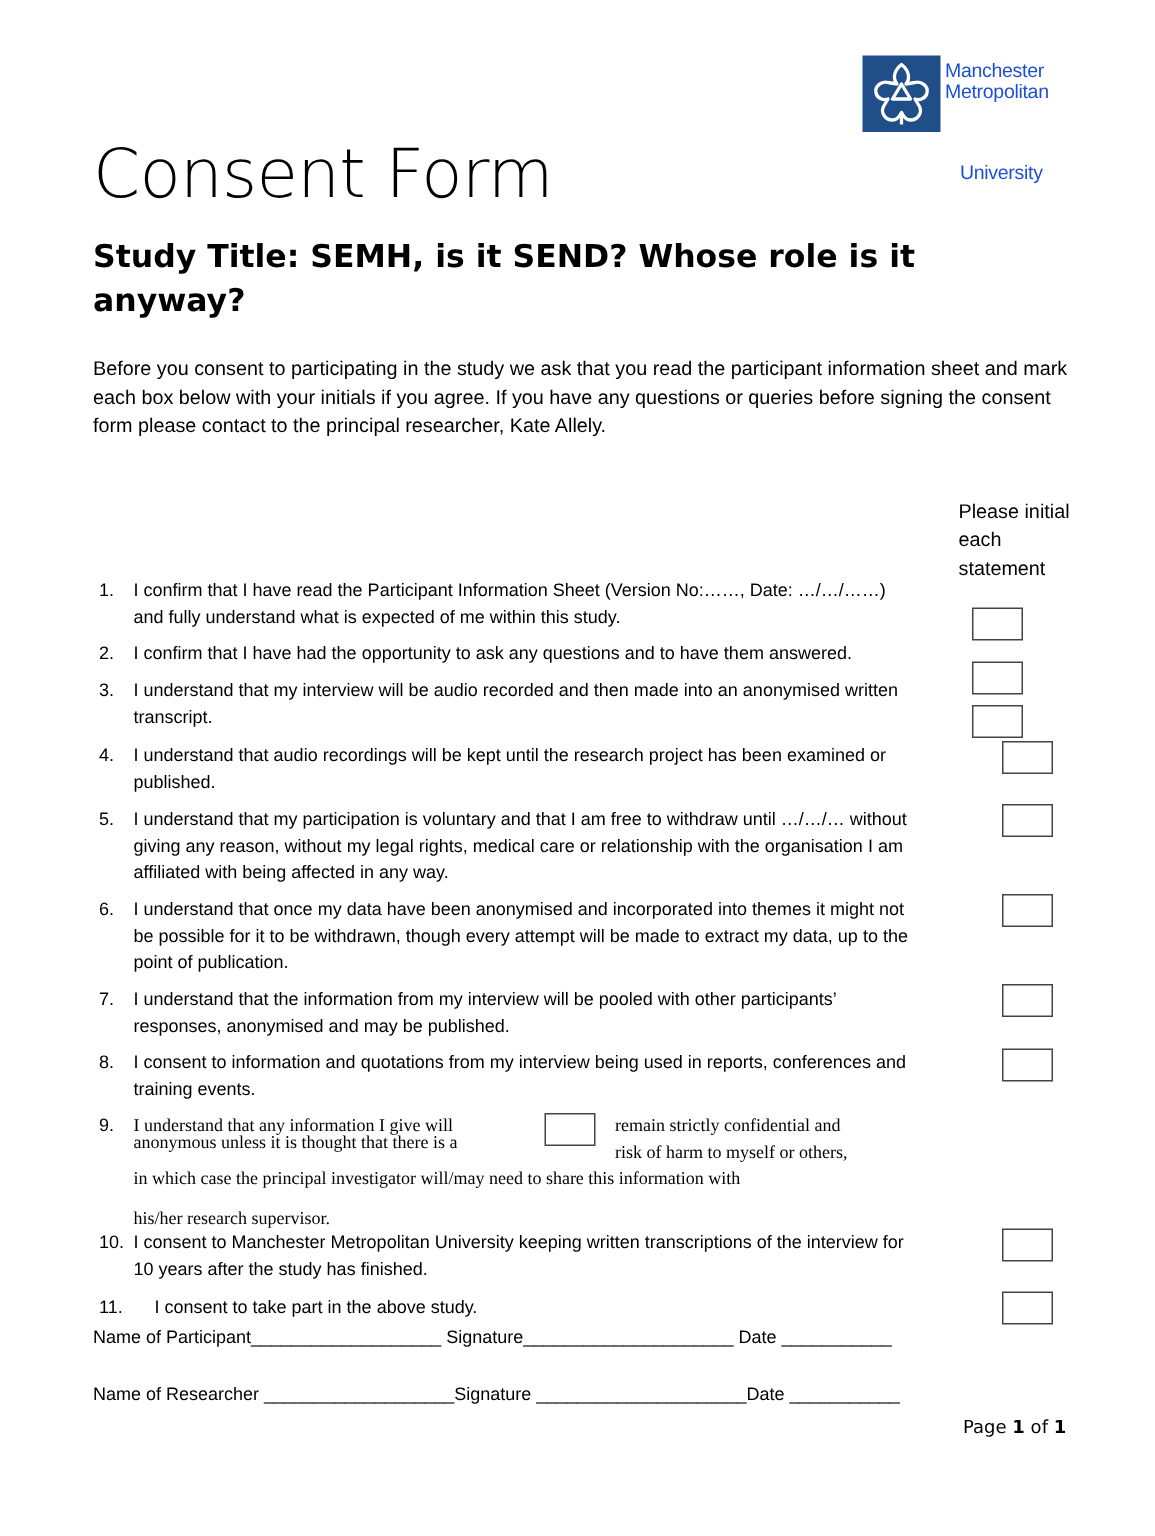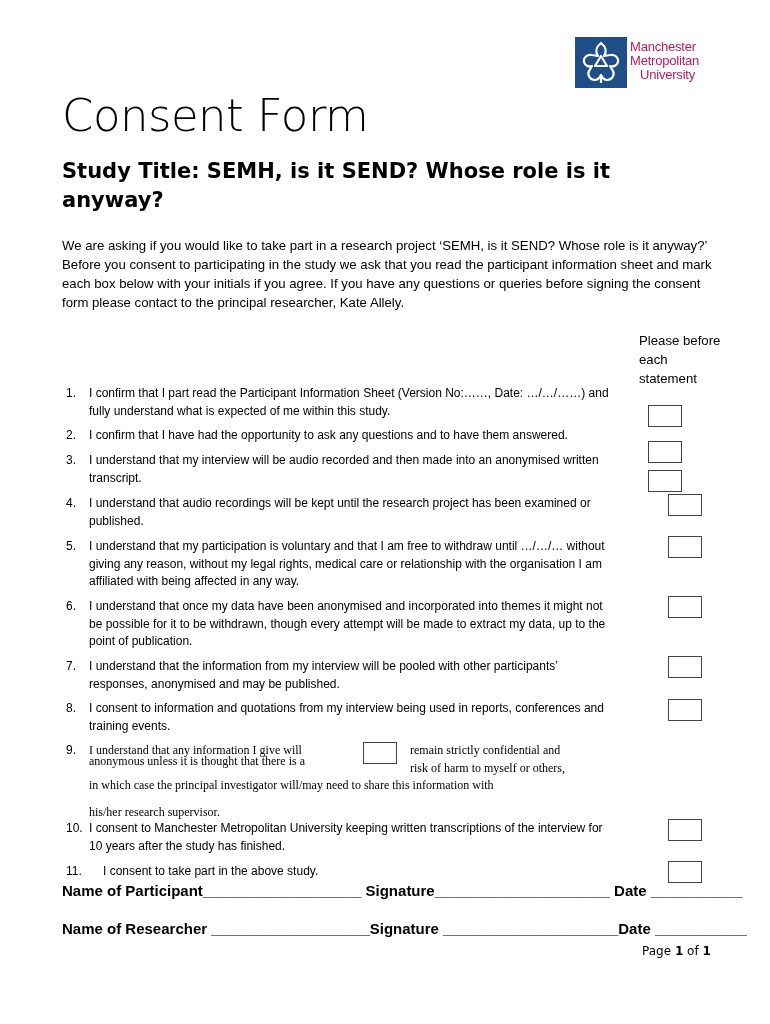--- a/index.html
+++ b/index.html
@@ -1,66 +1,65 @@
 <!DOCTYPE html>
 <html><head>
 <meta charset="utf-8">
 <style>
   html, body { margin: 0; padding: 0; background: #ffffff; }
   body { width: 770px; height: 1024px; position: relative; overflow: hidden; color: #000; }
   .abs { position: absolute; }
   #logo { left: 575px; top: 37px; width: 52px; height: 51px; background: #1f4e89; }
   #logo svg { display: block; }
-  #logo-text { left: 630px; top: 40px; font-family: "Liberation Sans", sans-serif; font-size: 13px; line-height: 14px; color: #be185d; letter-spacing: -0.2px; }
+  #logo-text { left: 630px; top: 40px; font-family: "Liberation Sans", sans-serif; font-size: 13px; line-height: 14px; color: #1d4ed8; letter-spacing: -0.2px; }
   #logo-text div { white-space: nowrap; }
   #doc-title { left: 62px; top: 88px; font-family: "DejaVu Sans", sans-serif; font-weight: 300; font-size: 45px; line-height: 56px; letter-spacing: -0.5px; white-space: nowrap; }
   #study-title { left: 62px; top: 157px; width: 640px; font-family: "DejaVu Sans", sans-serif; font-weight: bold; font-size: 21px; line-height: 29px; }
   #intro { left: 62px; top: 236px; width: 650px; font-family: "Liberation Sans", sans-serif; font-size: 13.2px; line-height: 19px; }
   #intro p { margin: 0; }
   #initial-header { left: 639px; top: 331px; width: 90px; font-family: "Liberation Sans", sans-serif; font-size: 13.2px; line-height: 19px; }
   .stmt { left: 66px; width: 545px; font-family: "Liberation Sans", sans-serif; font-size: 12px; line-height: 17.5px; display: flex; }
   .stmt .num { width: 23px; flex: 0 0 23px; }
   .stmt .txt { flex: 1; }
   .box { width: 32px; height: 20px; border: 1.5px solid #444; background: #fff; box-sizing: content-box; }
-  .sig { left: 62px; font-family: "Liberation Sans", sans-serif; font-weight: bold; font-size: 15px; line-height: 18px; white-space: nowrap; }
+  .sig { left: 62px; font-family: "Liberation Sans", sans-serif; font-weight: normal; font-size: 12px; line-height: 18px; white-space: nowrap; }
   #page-num { left: 642px; top: 944px; font-family: "DejaVu Sans", sans-serif; font-size: 12px; white-space: nowrap; }
   #page-num b { font-weight: bold; }
   .s9a { left: 89px; top: 742px; font-family: Liberation Serif, serif; font-size: 12px; line-height: 17.5px; white-space: nowrap; }
 </style>
 </head>
 <body>
 
 <div id="logo" class="abs">
   <svg width="52" height="51" viewBox="0 0 52 51">
     <g fill="none" stroke="#ffffff" stroke-width="2.2" stroke-linejoin="round">
       <path d="M26 6 C21 10 20 15 23 19 L17 18 C13 17 8 20 9 25 C10 29 14 30 17 29 L14 34 C12 38 15 43 20 43 C23 43 25 40 26 38 C27 40 29 43 32 43 C37 43 40 38 38 34 L35 29 C38 30 42 29 43 25 C44 20 39 17 35 18 L29 19 C32 15 31 10 26 6 Z"></path>
       <path d="M26 19 L20 29 L32 29 Z"></path>
       <path d="M26 38 L26 46"></path>
     </g>
   </svg>
 </div>
 <div id="logo-text" class="abs">
   <div>Manchester</div>
   <div>Metropolitan</div>
-  <div style="padding-left:10px;">University</div>
+  <div style="padding-left:10px;margin-top:40px;">University</div>
 </div>
 
 <div id="doc-title" class="abs">Consent Form</div>
 <div id="study-title" class="abs">Study Title: SEMH, is it SEND? Whose role is it anyway?</div>
 
 <div id="intro" class="abs">
-  <p>We are asking if you would like to take part in a research project ‘SEMH, is it SEND? Whose role is it anyway?’</p>
   <p>Before you consent to participating in the study we ask that you read the participant information sheet and mark each box below with your initials if you agree.  If you have any questions or queries before signing the consent form please contact to the principal researcher,  Kate Allely.</p>
 </div>
 
-<div id="initial-header" class="abs">Please before each statement</div>
+<div id="initial-header" class="abs">Please initial each statement</div>
 
 <div class="abs stmt" style="top:385px;">
   <span class="num">1.</span>
-  <span class="txt">I confirm that I part read the Participant Information Sheet (Version No:……, Date: …/…/……) and fully understand what is expected of me within this study.</span>
+  <span class="txt">I confirm that I have read the Participant Information Sheet (Version No:……, Date: …/…/……) and fully understand what is expected of me within this study.</span>
 </div>
 <div class="abs stmt" style="top:427px;">
   <span class="num">2.</span>
   <span class="txt">I confirm that I have had the opportunity to ask any questions and to have them answered.</span>
 </div>
 <div class="abs stmt" style="top:452px;">
   <span class="num">3.</span>
   <span class="txt">I understand that my interview will be audio recorded and then made into an anonymised written transcript.</span>
 </div>
 <div class="abs stmt" style="top:495px;">

